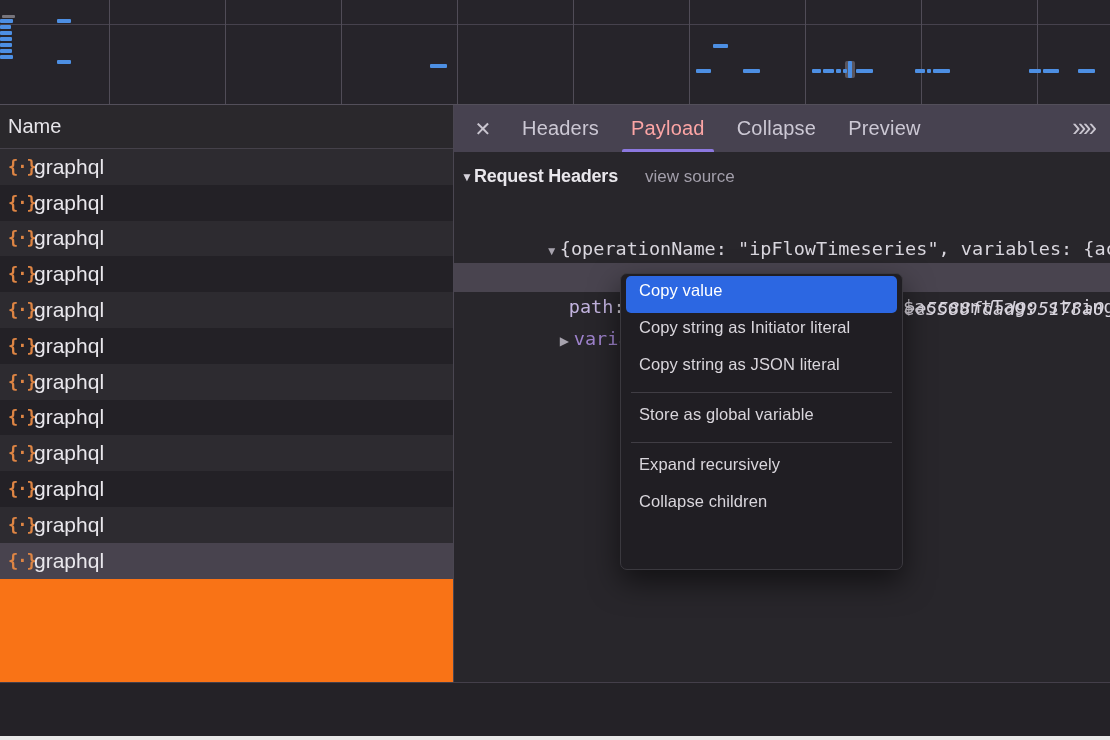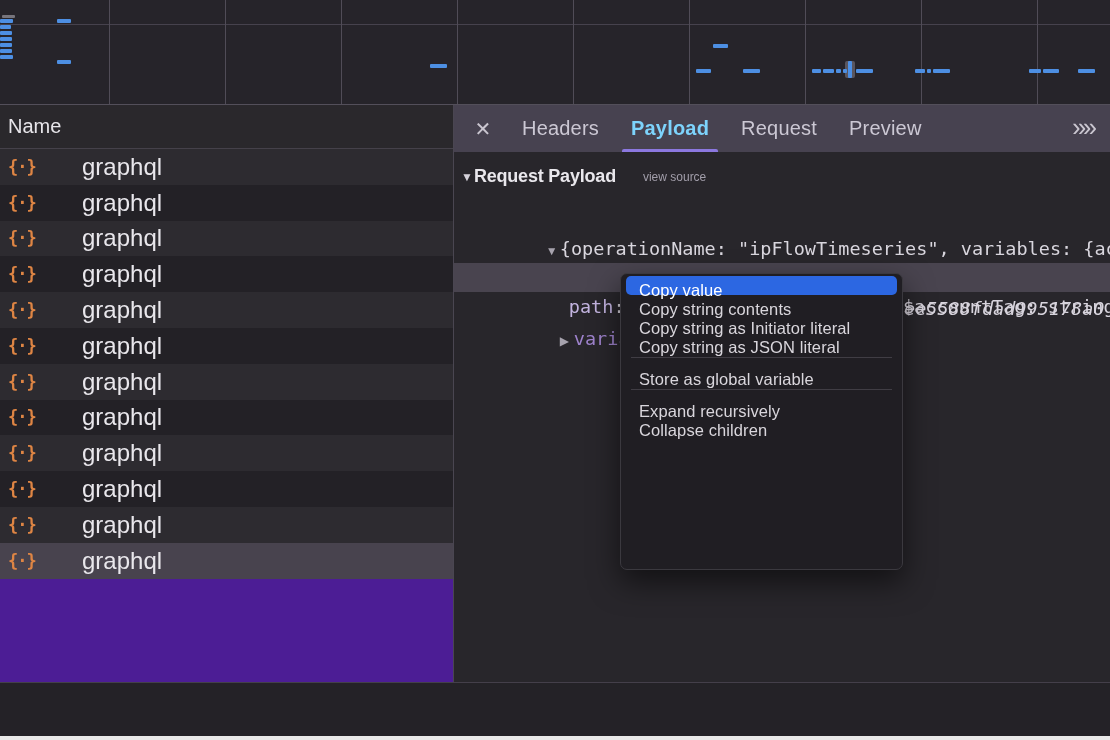--- a/index.html
+++ b/index.html
@@ -9,69 +9,69 @@
   
   #overview{position:absolute;left:0;top:0;width:1110px;height:104px;background:#26242a;
             border-bottom:1px solid #534f5a;}
   .gv{position:absolute;top:0;bottom:0;width:1px;background:#504c57;}
   .gh{position:absolute;left:0;right:0;top:24px;height:1px;background:#46424d;}
   .bar{position:absolute;border-radius:1px;}
   #marker{position:absolute;background:rgba(152,148,160,.45);border-radius:2px;}
   #marker-core{position:absolute;left:3px;top:0;width:4px;height:100%;border-radius:1px;}
 
   
-  #left-col{position:absolute;left:0;top:105px;width:453px;height:577px;background:#4c1d95;}
+  #left-col{position:absolute;left:0;top:105px;width:453px;height:577px;background:#f97316;}
   #list-header{height:43px;line-height:43px;background:#2a282c;border-bottom:1px solid #45414a;
                color:#e7e5ea;font-size:20px;padding-left:8px;}
   .req-row{height:35.8px;display:flex;align-items:center;padding-left:8px;cursor:default;}
   .r-odd{background:#2d2b30;}
   .r-even{background:#232126;}
   .r-selected{background:#48434e !important;}
   .json-icon{color:#de8544;font-size:17px;font-weight:bold;width:26px;flex:none;
              font-family:"DejaVu Sans Mono",monospace;letter-spacing:-1px;}
-  .req-label{color:#e9e7ec;font-size:24px;padding-left:48px;}
+  .req-label{color:#e9e7ec;font-size:21px;}
 
   
   #v-divider{position:absolute;left:453px;top:105px;width:1px;height:635px;background:#4a4651;}
 
   
   #tabbar{position:absolute;left:454px;top:105px;width:656px;height:47px;background:#474250;
           display:flex;align-items:center;border-bottom:1px solid #1b1a1e;}
   #close-btn{margin-left:17px;width:24px;text-align:center;color:#cac6d0;font-size:20px;cursor:default;}
   #tabs{display:flex;gap:26px;margin-left:24px;height:100%;align-items:center;}
   .tab{color:#ccc8d4;font-size:20px;letter-spacing:.2px;height:100%;display:flex;align-items:center;
        position:relative;padding:0 3px;cursor:default;}
-  .tab.active{color:#7dd3fc;font-weight:bold;}
+  .tab.active{color:#fca5a5;}
   .tab.active::after{content:"";position:absolute;left:-6px;right:-6px;bottom:0;height:3px;
        background:#8c78e0;border-radius:2px 2px 0 0;}
   #more-tabs{position:absolute;right:16px;top:8px;color:#cac6d0;font-size:25px;letter-spacing:-3px;}
 
   
   #payload{position:absolute;left:454px;top:152px;width:656px;height:530px;background:#28262b;overflow:hidden;}
   #payload-header{position:absolute;left:7px;top:14px;display:flex;align-items:center;}
   .sec-tri{color:#d5d2da;font-size:12px;margin-right:1px;}
   #rp-title{color:#e9e7ec;font-size:18px;font-weight:bold;letter-spacing:-.2px;}
-  #view-source{color:#a29eaa;font-size:12px;margin-left:27px;cursor:default;}
+  #view-source{color:#a29eaa;font-size:17px;margin-left:27px;cursor:default;}
 
   .t-row{position:absolute;left:0;width:100%;height:30px;line-height:30px;white-space:pre;
          font-family:"DejaVu Sans Mono",monospace;font-size:18.5px;color:#d9d6de;}
   .tree-tri{display:inline-block;font-size:12px;color:#a7a3ae;width:14px;
             font-family:"Liberation Sans",sans-serif;}
   .k{color:#9e82cc;}
   .v-cyan{color:#3bb0d0;}
   .sel-bg{background:#49444f;}
   .k-sel{color:#c3b4e0;}
   .v-sel{color:#d8d4dd;}
   #vars-fragment{position:absolute;left:450px;top:0;color:#d8d4dd;font-style:italic;}
 
   
   #context-menu{position:absolute;left:620px;top:273px;width:283px;height:297px;z-index:10;
         background:#201e23;border:1px solid #3b393f;border-radius:7px;box-sizing:border-box;
         padding-top:2px;box-shadow:0 12px 30px rgba(0,0,0,.55);}
-  .menu-item{height:19px;line-height:29px;margin:0 5px;padding-left:13px;border-radius:5px;
+  .menu-item{height:37px;line-height:29px;margin:0 5px;padding-left:13px;border-radius:5px;
         color:#d9d6dc;font-size:16.5px;letter-spacing:.1px;cursor:default;}
   .menu-item.highlighted{background:#2c67e2;color:#ffffff;}
   .menu-sep{height:1px;background:#403d44;margin:5px 10px 7px 10px;}
 
   
   #footer-line{position:absolute;left:0;top:682px;width:1110px;height:1px;background:#443f4a;}
   #footer-area{position:absolute;left:0;top:683px;width:1110px;height:57px;background:#242227;}
   #bottom-edge{position:absolute;left:0;bottom:0;width:1110px;height:4px;background:#e9e9e9;z-index:20;}
 </style>
 </head>
@@ -174,30 +174,30 @@
       </div>
   </div>
 
   <div id="v-divider"></div>
 
   <div id="tabbar">
     <div id="close-btn">✕</div>
     <div id="tabs">
         <div class="tab">Headers</div>
         <div class="tab active">Payload</div>
-        <div class="tab">Request</div>
+        <div class="tab">Collapse</div>
         <div class="tab">Preview</div>
       </div>
     <div id="more-tabs">»»</div>
   </div>
 
   <div id="payload">
     <div id="payload-header">
       <span class="sec-tri">▼</span>
-      <span id="rp-title">Request Payload</span>
+      <span id="rp-title">Request Headers</span>
       <span id="view-source">view source</span>
     </div>
 
     <div class="t-row" style="top:52px;padding-left:25px;">
       <span class="tree-tri">▼</span><span>{operationName: "ipFlowTimeseries", variables: {accountTag</span>
     </div>
 
     <div class="t-row" style="top:83px;padding-left:47px;">
       <span class="k">operationName</span><span>: </span><span class="v-cyan">"ipFlowTimeseries"</span>
     </div>
@@ -207,21 +207,20 @@
     </div>
 
     <div class="t-row" style="top:142px;padding-left:39px;">
       <span class="tree-tri">▶</span><span class="k">variables:</span>
       <span id="vars-fragment">ee5588fdad995178a0</span>
     </div>
   </div>
 
   <div id="context-menu">
       <div class="menu-item highlighted">Copy value</div>
-      <div class="menu-item">Copy string contents</div>
       <div class="menu-item">Copy string as Initiator literal</div>
       <div class="menu-item">Copy string as JSON literal</div>
       <div class="menu-sep"></div>
       <div class="menu-item">Store as global variable</div>
       <div class="menu-sep"></div>
       <div class="menu-item">Expand recursively</div>
       <div class="menu-item">Collapse children</div>
     </div>
 
   <div id="footer-line"></div>

